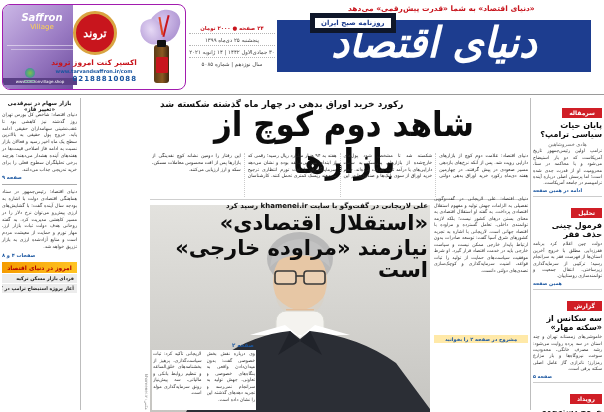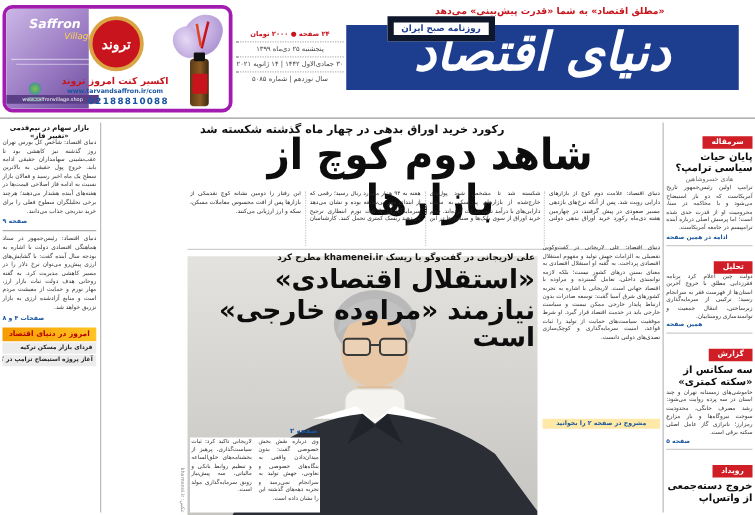--- a/index.html
+++ b/index.html
@@ -18,30 +18,30 @@
   .mast-title { color:#ffffff; font-size:40px; font-weight:bold; font-style:italic; line-height:1;
                 text-align:center; transform:scaleY(1.05); white-space:nowrap; }
   .paper-label { background:#fff; border:5px solid #0f172a; color:#1d3d8f; font-size:7px; font-weight:bold;
                  padding:1px 6px; white-space:nowrap; }
 
   
   .dl-row { font-size:5.4px; color:#444; text-align:center; padding:2.5px 0; border-bottom:1px dotted #b5b5b5; white-space:nowrap; }
   .dl-red { color:#c8151d; font-weight:bold; }
 
   
-  .ad-banner { border-radius:8px; background:#fff; border:3px solid #a21caf; overflow:hidden; }
+  .ad-banner { border-radius:8px; background:#fff; border:1px solid #a21caf; overflow:hidden; }
   .ad-purple { background:linear-gradient(135deg,#cbb7e6 0%,#9b7cc4 55%,#6d4d9e 100%); }
   .ad-roundel { background:#c8151d; border:3px solid #d9a441; border-radius:50%;
                 color:#fff; font-weight:bold; font-size:11px; display:flex; align-items:center; justify-content:center; }
   .ad-tag { color:#c8151d; font-size:7.5px; font-weight:bold; text-align:center; white-space:nowrap; }
   .ad-url { color:#1a56a0; font-size:5px; font-weight:bold; text-align:center; direction:ltr; }
   .ad-phone { color:#1a56a0; font-size:7px; font-weight:bold; text-align:right; direction:ltr; letter-spacing:1px; }
   .village-band { background:#5b3f86; color:#fff; font-size:4px; text-align:center; direction:ltr; padding:1px 0; }
   .village-brand { color:#fff; font-style:italic; font-weight:bold; font-size:10px; direction:ltr; text-align:center; line-height:1; }
-  .village-sub { color:#ffd24d; font-style:italic; font-size:7px; direction:ltr; text-align:right; }
+  .village-sub { color:#ffd24d; font-size:7px; direction:ltr; text-align:center; }
 
   
   .kicker { font-size:9px; font-weight:bold; color:#111; text-align:left; }
   .headline-xl { font-size:31px; font-weight:bold; color:#0d0d0d; text-align:center; line-height:1.05; transform:scaleY(1.1); }
   .lead-body { font-size:4.7px; line-height:1.45; color:#2a2a2a; column-count:4; column-gap:7px; column-rule:1px dotted #ccc; }
   .int-kicker { font-size:7px; font-weight:bold; color:#111; text-align:right; }
   .int-h { font-size:21px; font-weight:bold; color:#0d0d0d; text-align:right; line-height:1.05; }
   .small-body { font-size:4.6px; line-height:1.42; color:#333; }
   .photo-box { background:linear-gradient(180deg,#e3e2de 0%,#d2d1cd 60%,#c6c5c1 100%); }
   .vcred { writing-mode:vertical-rl; font-size:4px; color:#888; white-space:nowrap; }
@@ -110,21 +110,21 @@
     </div>
   </div>
 
   <div class="abs" style="left:189px; top:22px; width:86px;">
     <div class="dl-row dl-red">۲۴ صفحه ● ۲۰۰۰ تومان</div>
     <div class="dl-row">پنجشنبه ۲۵ دی‌ماه ۱۳۹۹</div>
     <div class="dl-row">۳۰ جمادی‌الاول ۱۴۴۲ | ۱۴ ژانویه ۲۰۲۱</div>
     <div class="dl-row" style="border-bottom:none;">سال نوزدهم | شماره ۵۰۸۵</div>
   </div>
 
-  <div class="abs slogan" style="right:6px; top:4px; width:250px;">«مطلق اقتصاد» به شما «قدرت پیش‌بینی» می‌دهد</div>
+  <div class="abs slogan" style="right:6px; top:4px; width:250px;">«دنیای اقتصاد» به شما «قدرت پیش‌رقمی» می‌دهد</div>
   <div class="abs mast-bar" style="left:277px; right:13px; top:20px; height:52px;">
     <div class="mast-title" style="margin-top:2px;">دنیای اقتصاد</div>
   </div>
   <div class="abs paper-label" style="left:310px; top:13px;">روزنامه صبح ایران</div>
   <div class="abs hairline-h" style="left:0; top:94px; width:604px;"></div>
 
   <div class="abs hairline-v" style="left:80px; top:98px; height:312px;"></div>
   <div class="abs hairline-v" style="left:530px; top:98px; height:312px;"></div>
 
   <div class="abs kicker" style="left:160px; top:99px; width:368px;">رکورد خرید اوراق بدهی در چهار ماه گذشته شکسته شد</div>
@@ -143,21 +143,21 @@
       <line x1="146" y1="71" x2="154" y2="71" stroke="#3a3a3a" stroke-width="1.6"></line>
       <rect x="136" y="104" width="28" height="18" fill="#e2bd9a"></rect>
       <rect x="126" y="106" width="48" height="30" rx="10" fill="#f4f3ef" stroke="#d8d8d2" stroke-width="1"></rect>
       <path d="M100 130 L135 120 L150 132 L165 120 L200 130 Z" fill="#ffffff"></path>
       <path d="M36 207 L66 156 Q100 130 140 126 L150 134 L160 126 Q210 132 246 158 L280 204 L280 207 Z" fill="#2b2e35"></path>
       <path d="M140 126 L128 150 L150 136 Z" fill="#20232a"></path>
       <path d="M160 126 L172 150 L150 136 Z" fill="#20232a"></path>
     </svg>
   </div>
 
-  <div class="abs int-kicker" style="left:170px; top:202px; width:258px;">علی لاریجانی در گفت‌وگو با ریسک khamenei.ir مطرح کرد</div>
+  <div class="abs int-kicker" style="left:170px; top:202px; width:258px;">علی لاریجانی در گفت‌وگو با سایت khamenei.ir رسید کرد</div>
   <div class="abs int-h" style="left:170px; top:212px; width:258px;">«استقلال اقتصادی»</div>
   <div class="abs int-h" style="left:148px; top:237px; width:280px;">نیازمند «مراوده خارجی» است</div>
 
   <div class="abs small-body jus" style="left:434px; top:196px; width:94px; height:136px; overflow:hidden;">دنیای اقتصاد: علی لاریجانی در گفت‌وگویی تفصیلی به الزامات جهش تولید و مفهوم استقلال اقتصادی پرداخت. به گفته او استقلال اقتصادی به معنای بستن درهای کشور نیست؛ بلکه لازمه توانمندی داخلی، تعامل گسترده و مراوده با اقتصاد جهانی است. لاریجانی با اشاره به تجربه کشورهای شرق آسیا گفت: توسعه صادرات بدون ارتباط پایدار خارجی ممکن نیست و سیاست خارجی باید در خدمت اقتصاد قرار گیرد. او شرط موفقیت سیاست‌های حمایت از تولید را ثبات قواعد، امنیت سرمایه‌گذاری و کوچک‌سازی تصدی‌های دولتی دانست.</div>
   <div class="abs hl-link" style="left:434px; top:335px; width:94px;">مشروح در صفحه ۲ را بخوانید</div>
 
   <div class="abs link" style="left:232px; top:342px; width:26px; font-size:5.5px; text-align:left;">صفحه ۲</div>
   <div class="abs" style="left:152px; top:350px; width:104px; height:60px; background:#fff; padding:1px;">
     <div style="display:flex; gap:5px; height:100%;">
       <div class="small-body jus" style="flex:1; overflow:hidden;">وی درباره نقش بخش خصوصی گفت: بدون میدان‌دادن واقعی به بنگاه‌های خصوصی و تعاونی، جهش تولید به سرانجام نمی‌رسد و تجربه دهه‌های گذشته این را نشان داده است.</div>
@@ -190,27 +190,28 @@
     <div class="sb-sec">
       <div class="sb-tabwrap"><span class="sb-tab">سرمقاله</span></div>
       <div class="sb-h">پایان حیات سیاسی ترامپ؟</div>
       <div class="sb-author">هادی خسروشاهین</div>
       <div class="sb-body jus">ترامپ اولین رئیس‌جمهور تاریخ آمریکاست که دو بار استیضاح می‌شود و با محاکمه در سنا، محرومیت او از قدرت جدی شده است؛ اما پرسش اصلی درباره آینده ترامپیسم در جامعه آمریکاست.</div>
       <span class="link sb-link">ادامه در همین صفحه</span>
     </div>
 
     <div class="sb-sec">
       <div class="sb-tabwrap"><span class="sb-tab">تحلیل</span></div>
+      <div class="sb-h">فرمول چینی حذف فقر</div>
       <div class="sb-body jus">دولت چین اعلام کرد برنامه فقرزدایی مطلق با خروج آخرین استان‌ها از فهرست فقر به سرانجام رسید؛ ترکیبی از سرمایه‌گذاری زیرساختی، انتقال جمعیت و توانمندسازی روستاییان.</div>
       <span class="link sb-link">همین صفحه</span>
     </div>
 
     <div class="sb-sec">
       <div class="sb-tabwrap"><span class="sb-tab">گزارش</span></div>
-      <div class="sb-h">سه سکانس از «سکته کمتری»</div>
+      <div class="sb-h">سه سکانس از «سکته مهار»</div>
       <div class="sb-body jus">خاموشی‌های زمستانه تهران و چند استان در سه پرده روایت می‌شود: رشد مصرف خانگی، محدودیت سوخت نیروگاه‌ها و بار مزارع رمزارز؛ ناترازی گاز عامل اصلی سکته برقی است.</div>
       <span class="link sb-link">صفحه ۵</span>
     </div>
 
     <div class="sb-sec" style="border-bottom:none;">
       <div class="sb-tabwrap"><span class="sb-tab">رویداد</span></div>
       <div class="sb-h">خروج دسته‌جمعی از واتس‌اپ</div>
 
     </div>
 

